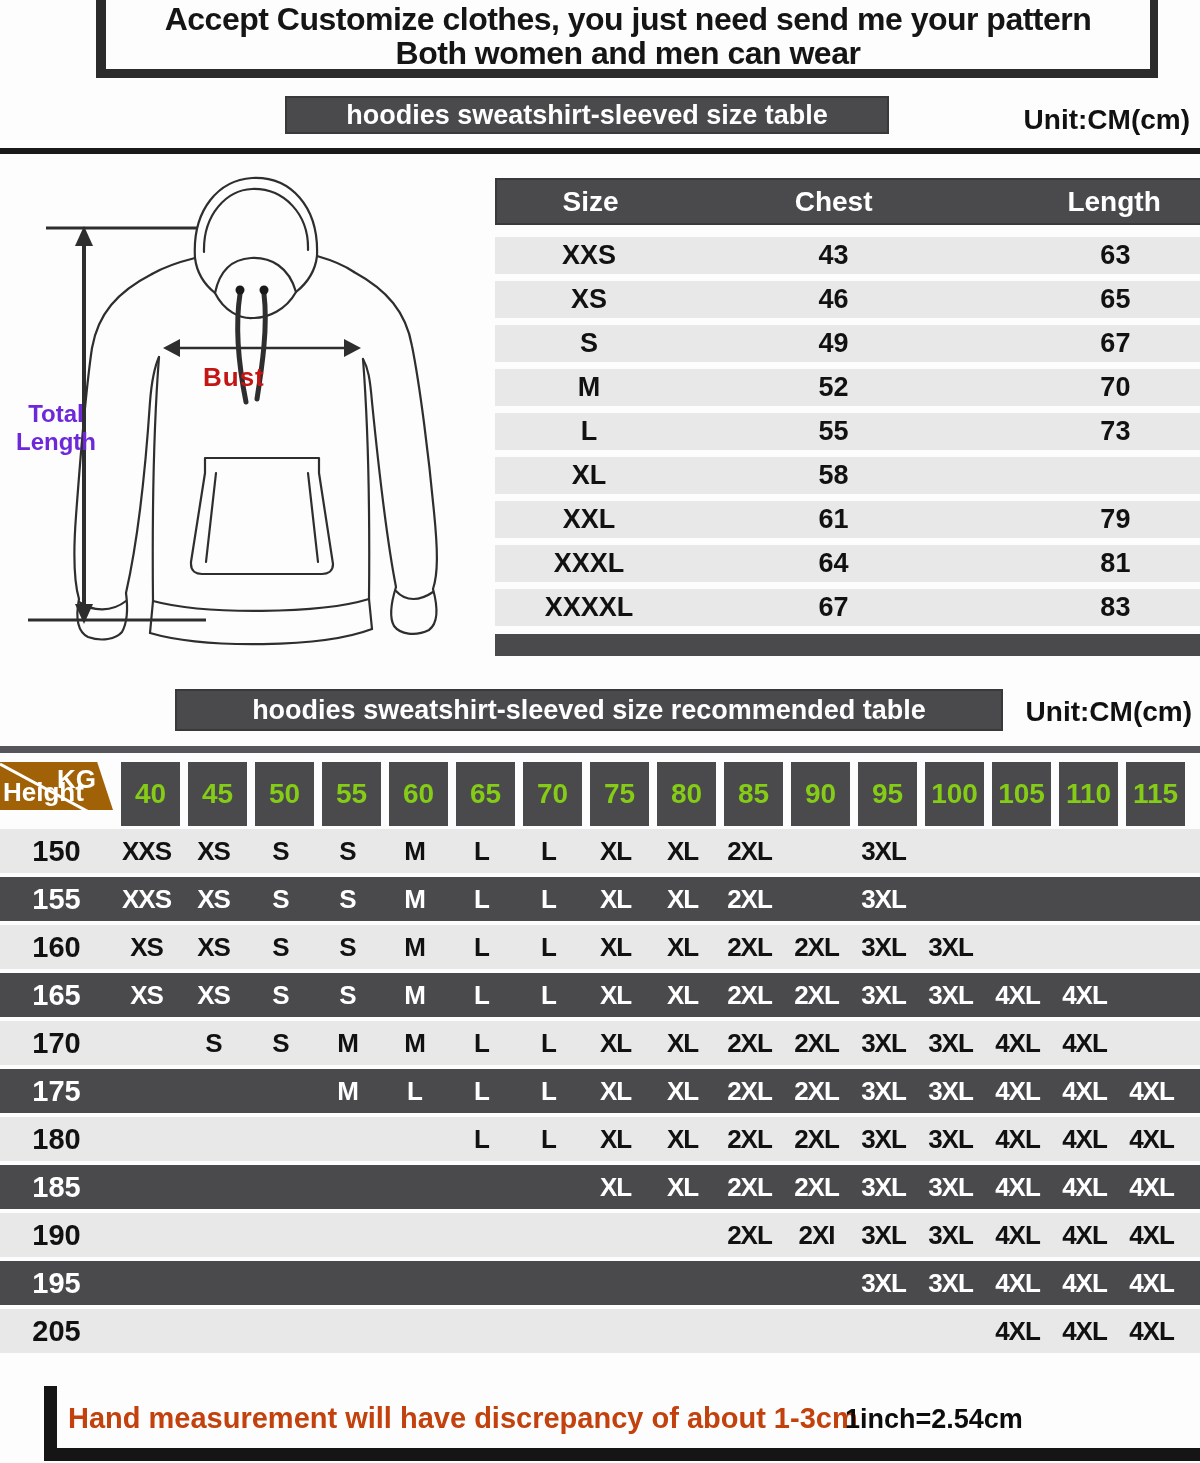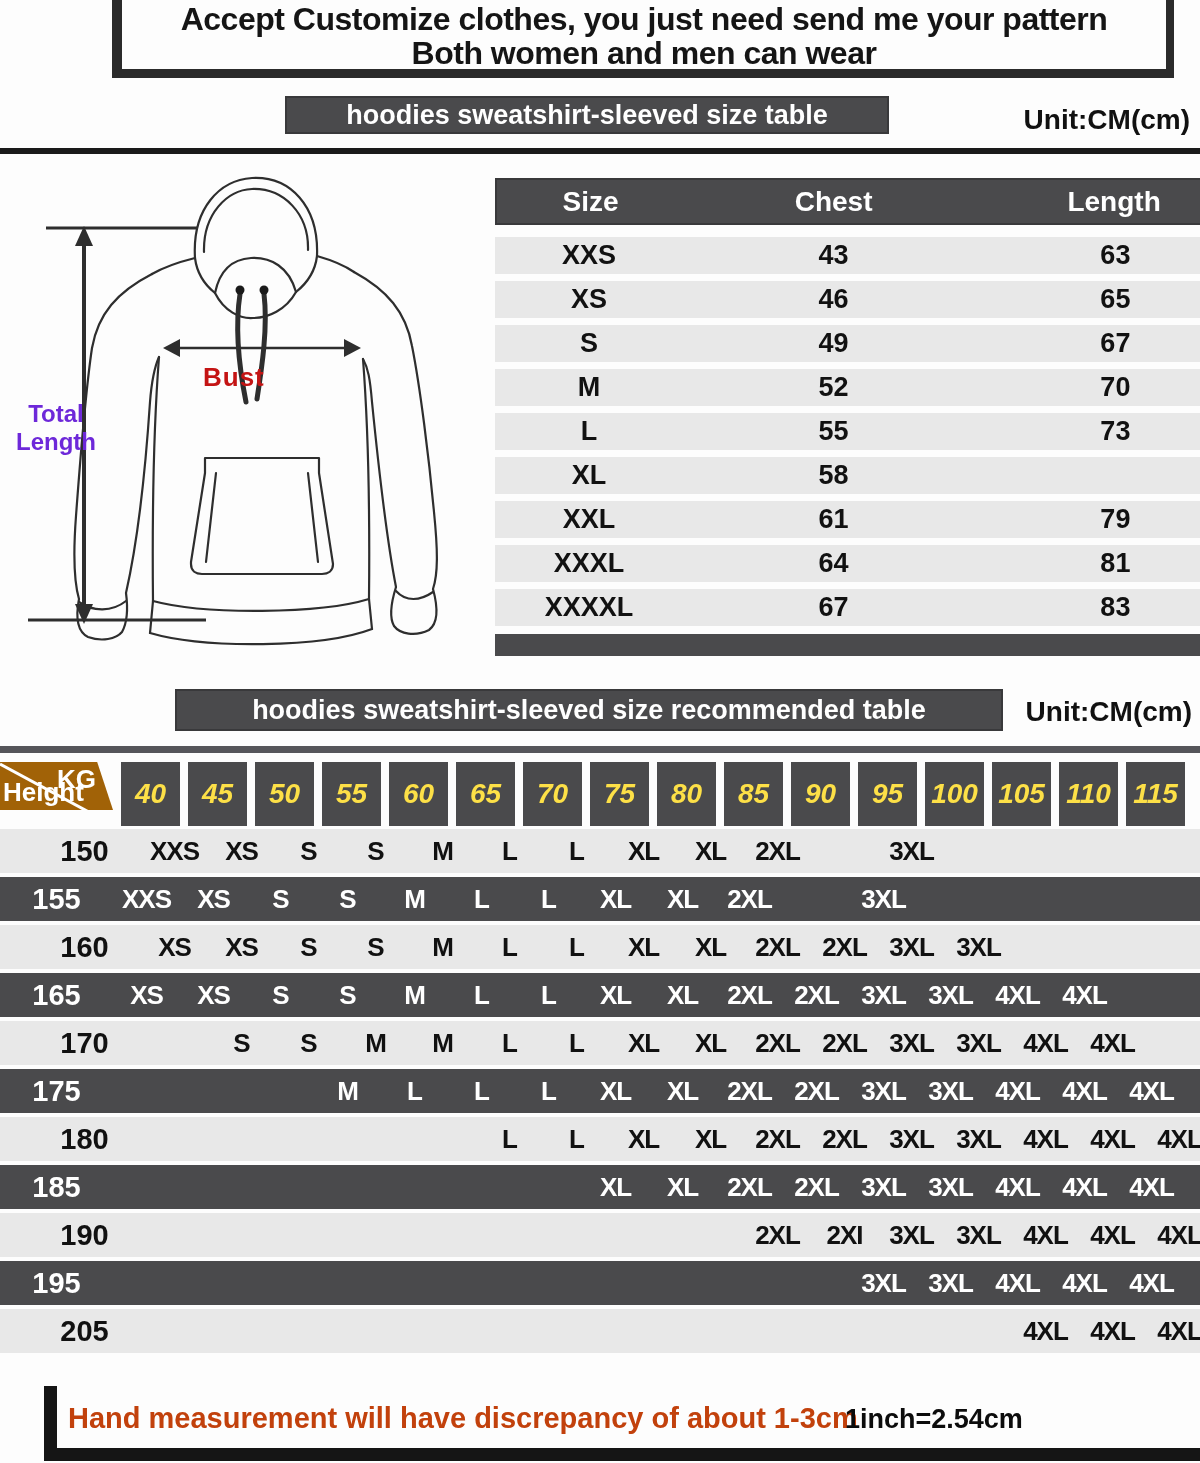--- a/index.html
+++ b/index.html
@@ -1,20 +1,20 @@
 <!DOCTYPE html>
 <html><head>
 <meta charset="utf-8">
 <style>
   html,body{margin:0;padding:0;background:#ffffff;}
   .page{position:relative;width:1200px;height:1463px;background:#fdfdfd;overflow:hidden;
         font-family:"Liberation Sans",sans-serif;font-weight:bold;color:#151515;}
 
   
-  .title-box{position:absolute;left:112px;top:0;width:1062px;height:78px;box-sizing:border-box;
+  .title-box{position:absolute;left:96px;top:0;width:1062px;height:78px;box-sizing:border-box;
              border-left:10px solid #2b2b2b;border-right:8px solid #2b2b2b;border-bottom:9px solid #2b2b2b;
              text-align:center;}
   .title-box .t1{font-size:32px;line-height:36px;letter-spacing:-0.5px;white-space:nowrap;margin-top:1px;}
   .title-box .t2{font-size:32px;line-height:33px;letter-spacing:-0.5px;white-space:nowrap;}
 
   
   .banner{position:absolute;background:#4a4a4c;border:2px solid #39393b;color:#ffffff;
           display:flex;align-items:center;justify-content:center;box-sizing:border-box;}
   .banner1{left:285px;top:96px;width:604px;height:38px;font-size:27px;}
   .banner2{left:175px;top:689px;width:828px;height:42px;font-size:27px;}
@@ -40,25 +40,25 @@
   .st-row{height:37px;background:#e8e8e8;display:grid;grid-template-columns:25% 40% 35%;
           align-items:center;text-align:center;font-size:27px;color:#111;}
   .st-footer{margin-top:8px;height:22px;background:#4a4a4c;}
 
   
   .rec-header{position:absolute;left:0;top:762px;height:64px;display:flex;}
   .corner{position:relative;width:113px;height:48px;background:#a16207;
           clip-path:polygon(0 0,86% 0,100% 100%,0 100%);margin-right:0;}
   .corner .kg{position:absolute;right:17px;top:2px;color:#fff;font-size:26px;}
   .corner .hgt{position:absolute;left:3px;bottom:2px;color:#fff;font-size:26px;}
-  .rw-cell{width:59px;height:64px;margin-left:8px;background:#4a4a4c;color:#fde047;font-size:28px;
-           display:flex;align-items:center;justify-content:center;font-style:italic;}
+  .rw-cell{width:59px;height:64px;margin-left:8px;background:#4a4a4c;color:#84cc16;font-size:28px;
+           display:flex;align-items:center;justify-content:center;}
   .rec-body{position:absolute;left:0;top:829px;width:1200px;display:flex;flex-direction:column;gap:4px;}
   .rec-row{height:44px;display:grid;grid-template-columns:113px repeat(16,67px);align-items:center;text-align:center;}
-  .rec-row.light{background:#e8e8e8;color:#111;padding-left:28px;}
+  .rec-row.light{background:#e8e8e8;color:#111;}
   .rec-row.dark{background:#4a4a4c;color:#fff;}
   .rec-height{font-size:29px;}
   .rec-cell{font-size:26px;letter-spacing:-1px;}
 
   
   .f-leftbar{position:absolute;left:44px;top:1386px;width:13px;height:64px;background:#151515;}
   .f-bottombar{position:absolute;left:44px;top:1448px;width:1156px;height:13px;background:#151515;}
   .f-note{position:absolute;left:68px;top:1402px;font-size:29px;color:#c2410c;}
   .f-conv{position:absolute;left:845px;top:1404px;font-size:27px;color:#0c0c0c;}
 </style>

